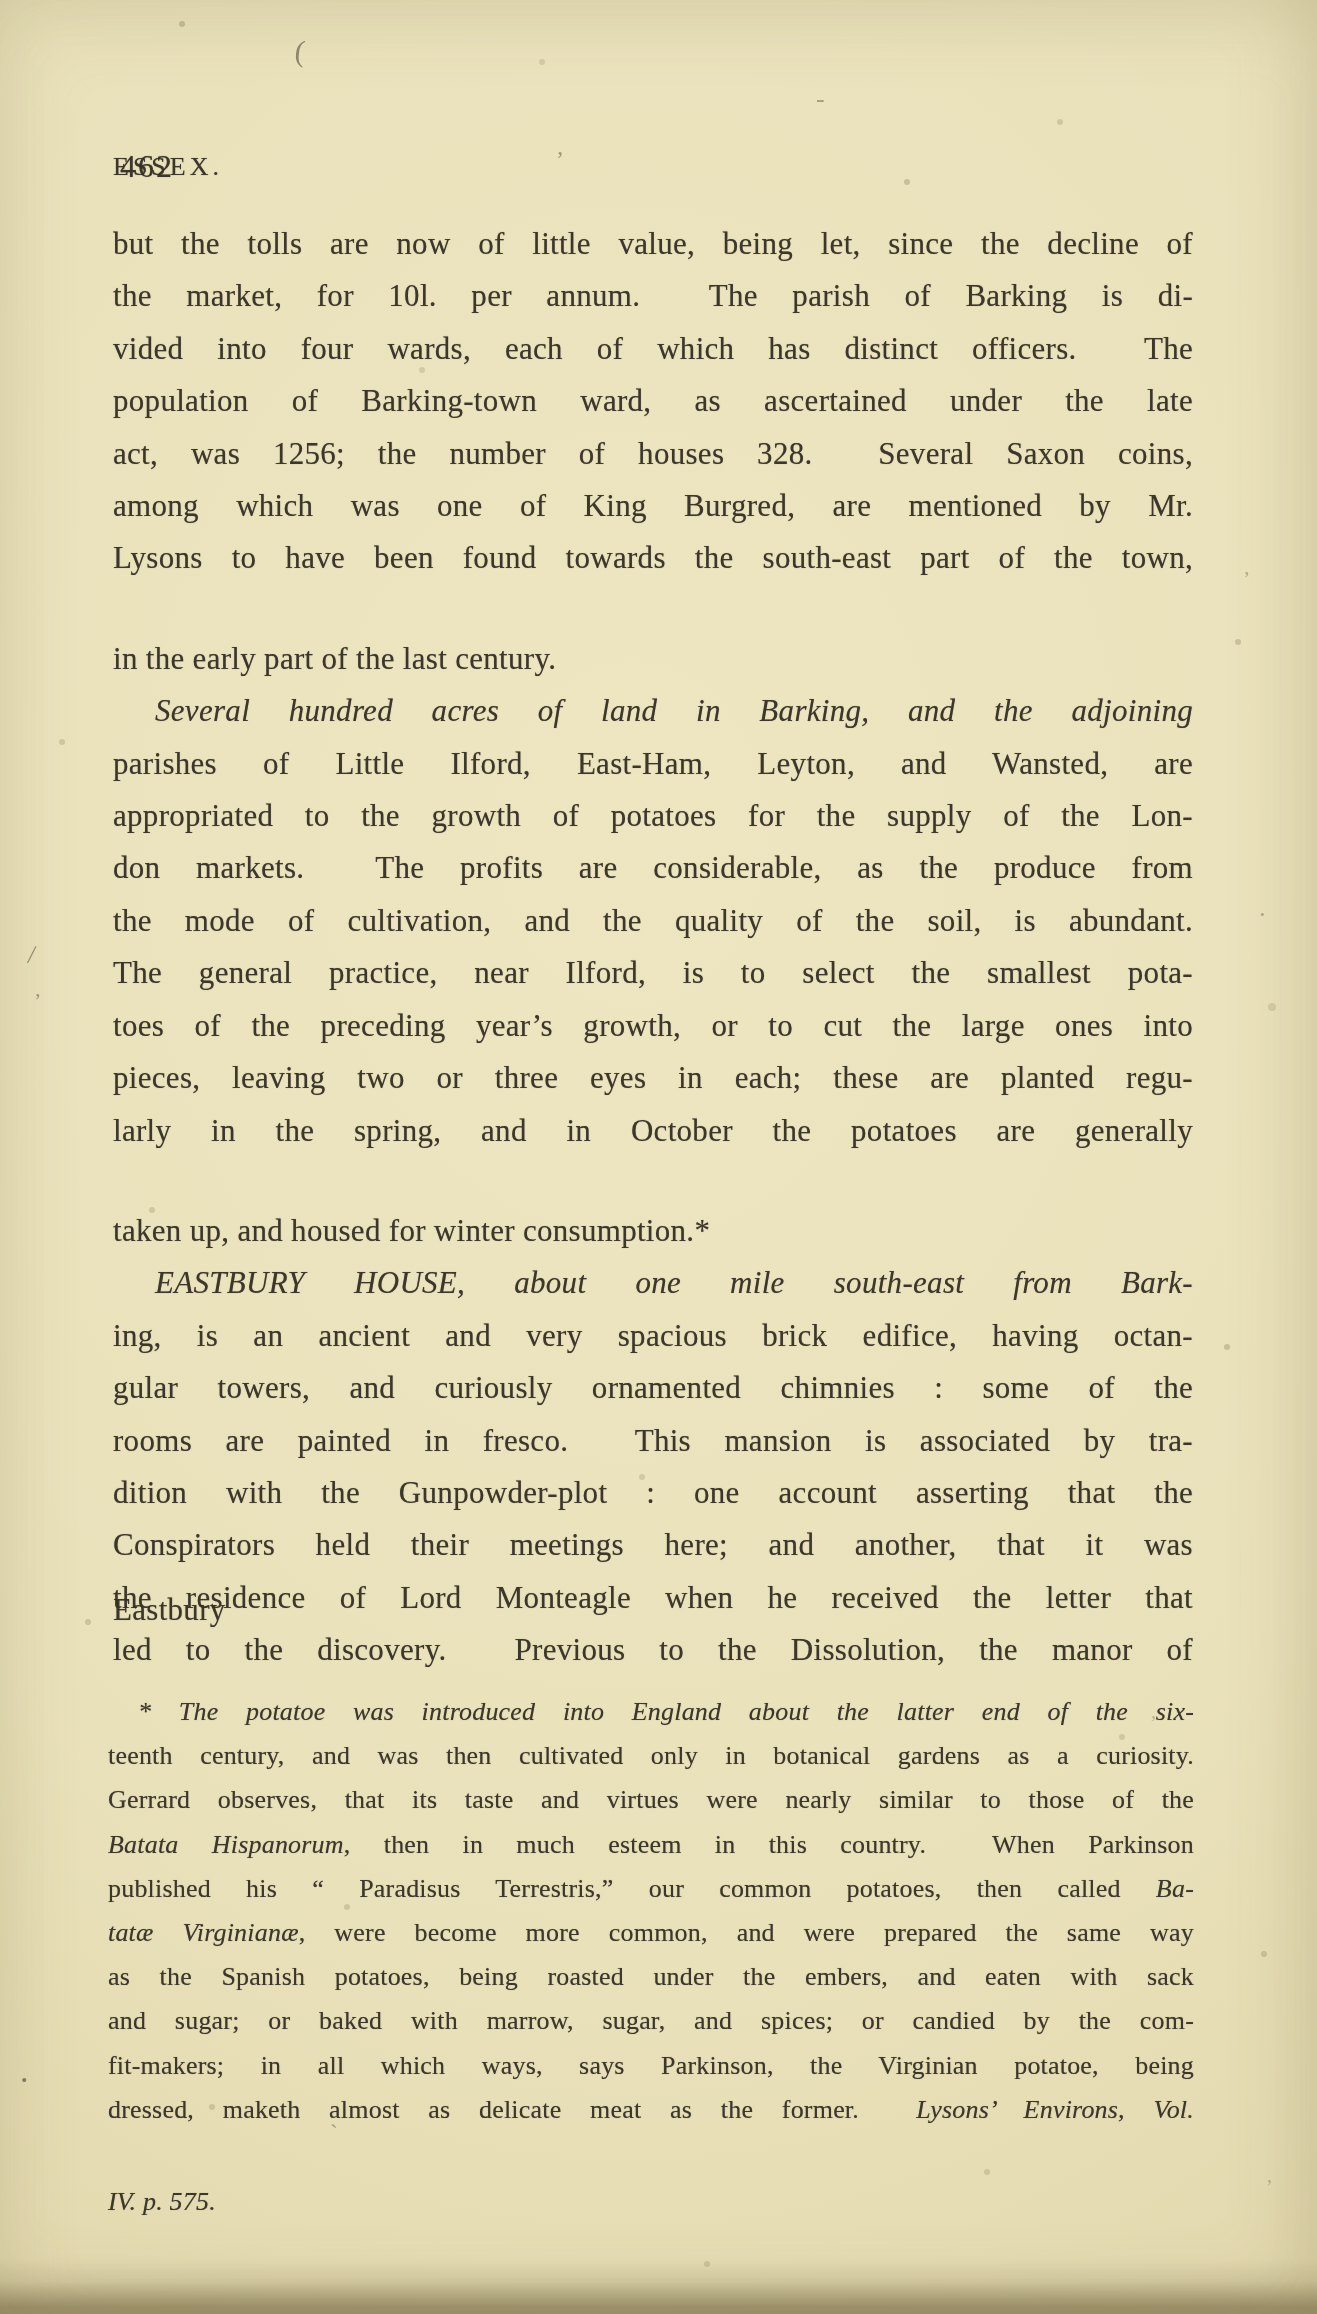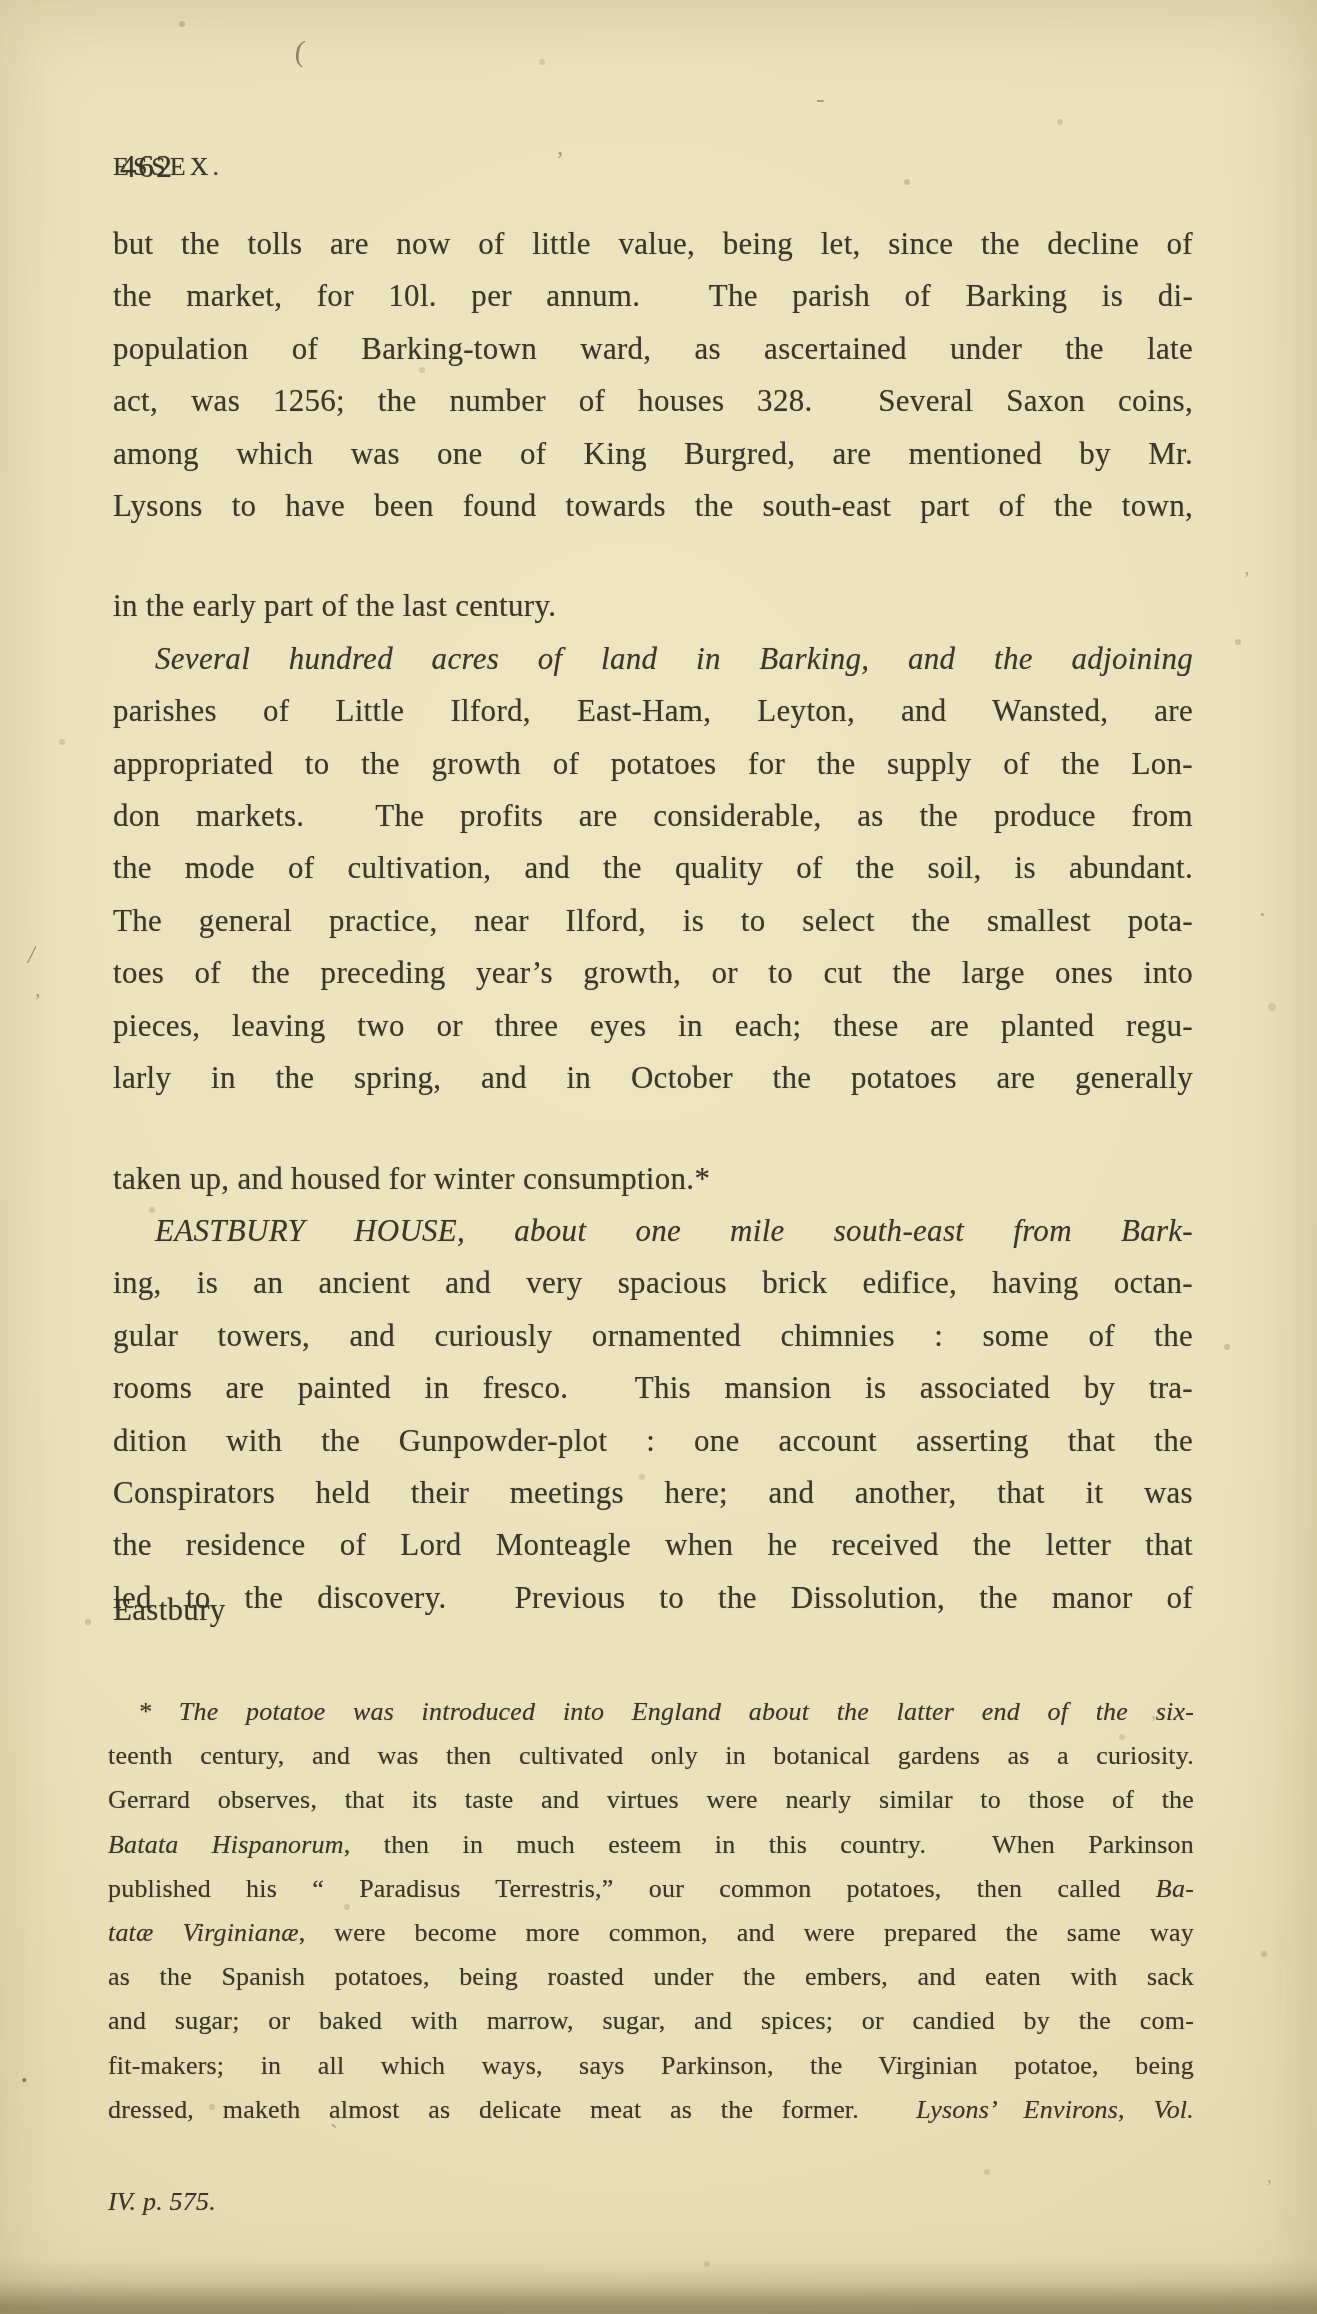--- a/index.html
+++ b/index.html
@@ -119,20 +119,21 @@
 <div class="page">
 
   <div class="header">
     <span class="pagenum">462</span>
     <span class="running">ESSEX.</span>
   </div>
 
   <div class="body">
       <div class="line">but the tolls are now of little value, being let, since the decline of</div>
       <div class="line">the market, for 10l. per annum.  The parish of Barking is di-</div>
+      <div class="line">vided into four wards, each of which has distinct officers.  The</div>
       <div class="line">population of Barking-town ward, as ascertained under the late</div>
       <div class="line">act, was 1256; the number of houses 328.  Several Saxon coins,</div>
       <div class="line">among which was one of King Burgred, are mentioned by Mr.</div>
       <div class="line">Lysons to have been found towards the south-east part of the town,</div>
       <div class="line endline">in the early part of the last century.</div>
       <div class="line indent">Several hundred acres of land in Barking, and the adjoining</div>
       <div class="line">parishes of Little Ilford, East-Ham, Leyton, and Wansted, are</div>
       <div class="line">appropriated to the growth of potatoes for the supply of the Lon-</div>
       <div class="line">don markets.  The profits are considerable, as the produce from</div>
       <div class="line">the mode of cultivation, and the quality of the soil, is abundant.</div>

